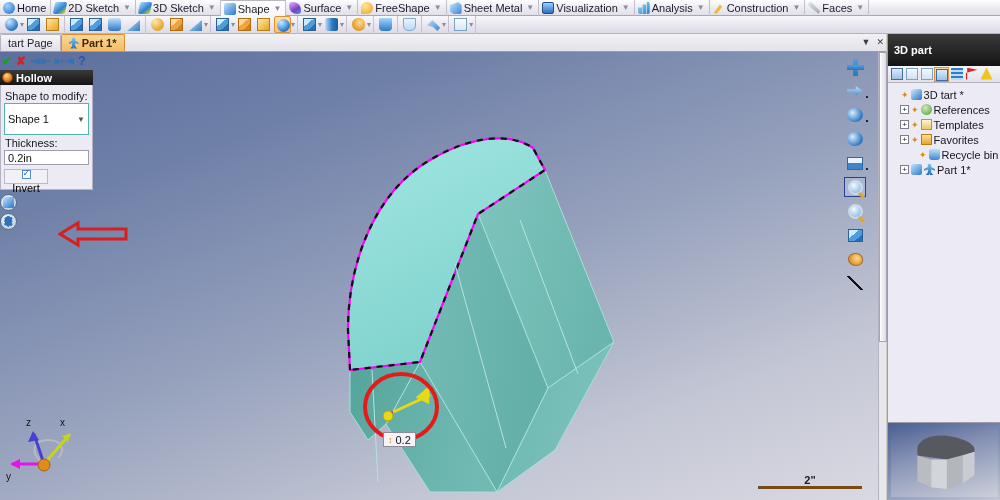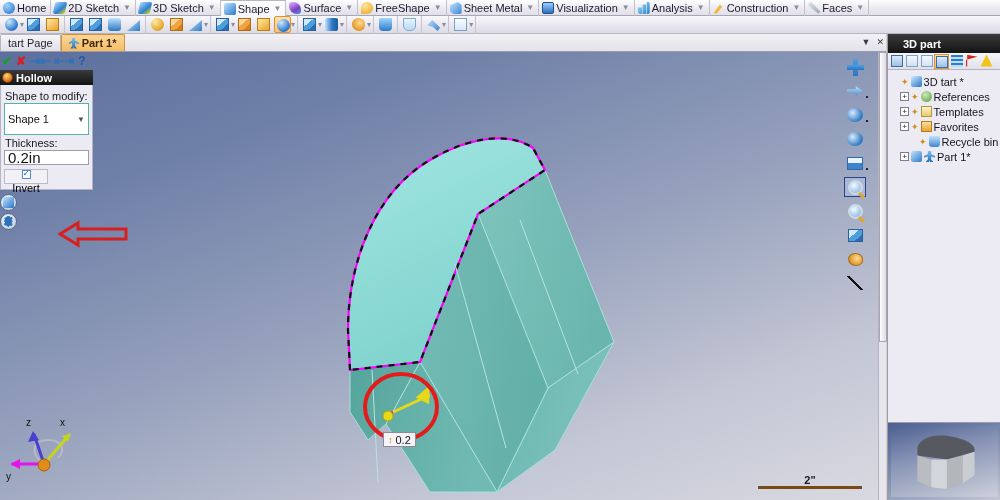--- a/index.html
+++ b/index.html
@@ -166,21 +166,21 @@
   .pselect {
     width: 100%; height: 32px;
     background: #fff; border: 1px solid #53b4ae;
     display: flex; align-items: center; justify-content: space-between;
     padding: 0 3px; font-size: 11px; color: #111;
   }
   .pselect .chev { font-size: 8px; color: #555; }
   .pinput {
     width: 100%; height: 15px; background: #fff;
     border: 1px solid #9f9cb0; padding: 0 3px;
-    font-size: 15px; color: #111; display: flex; align-items: center;
+    font-size: 11px; color: #111; display: flex; align-items: center;
   }
   .pcheckrow {
     display: flex; align-items: center; gap: 3px;
     border: 1px solid #bcb9c8; background: #f2f1f6;
     height: 15px; padding: 0 3px; margin-top: 4px; width: 44px; flex-direction: column;
   }
   .cbox {
     width: 9px; height: 9px; background: #fff; border: 1px solid #4f8bd0;
     position: relative; flex: 0 0 9px;
   }
@@ -298,23 +298,23 @@
     padding: 0 4px; font-size: 11px; color: #141420;
   }
   #val-callout .vmark { color: #e07b18; font-weight: bold; font-size: 9px; }
 
   
   #right-dock {
     position: absolute; left: 887px; top: 34px; width: 113px; height: 466px;
     background: #eceaf2; border-left: 1px solid #9d9aa9;
   }
   #dock-title {
-    height: 19px; background: linear-gradient(#3a3a3a,#141414);
+    height: 32px; background: linear-gradient(#3a3a3a,#141414);
     color: #fff; font-weight: bold; font-size: 11px;
-    display: flex; align-items: center; padding-left: 15px;
+    display: flex; align-items: center; padding-left: 6px;
   }
   #dock-toolbar {
     height: 17px; background: linear-gradient(#f6f5f9,#e2e0e9);
     border-bottom: 1px solid #b6b3c0;
     display: flex; align-items: center; padding-left: 1px;
   }
   .dbtn { width: 15px; height: 15px; margin-right: 0px; position: relative; }
   .dbtn.sel { background: linear-gradient(#ffdca8,#f6bb68); border: 1px solid #dd9433; }
   .dbtn i { display: block; width: 12px; height: 12px; margin: 1px auto; }
   .d-sel   { background: linear-gradient(#dcebfb,#9cc1e4); border: 1px solid #3a6ea5; }

